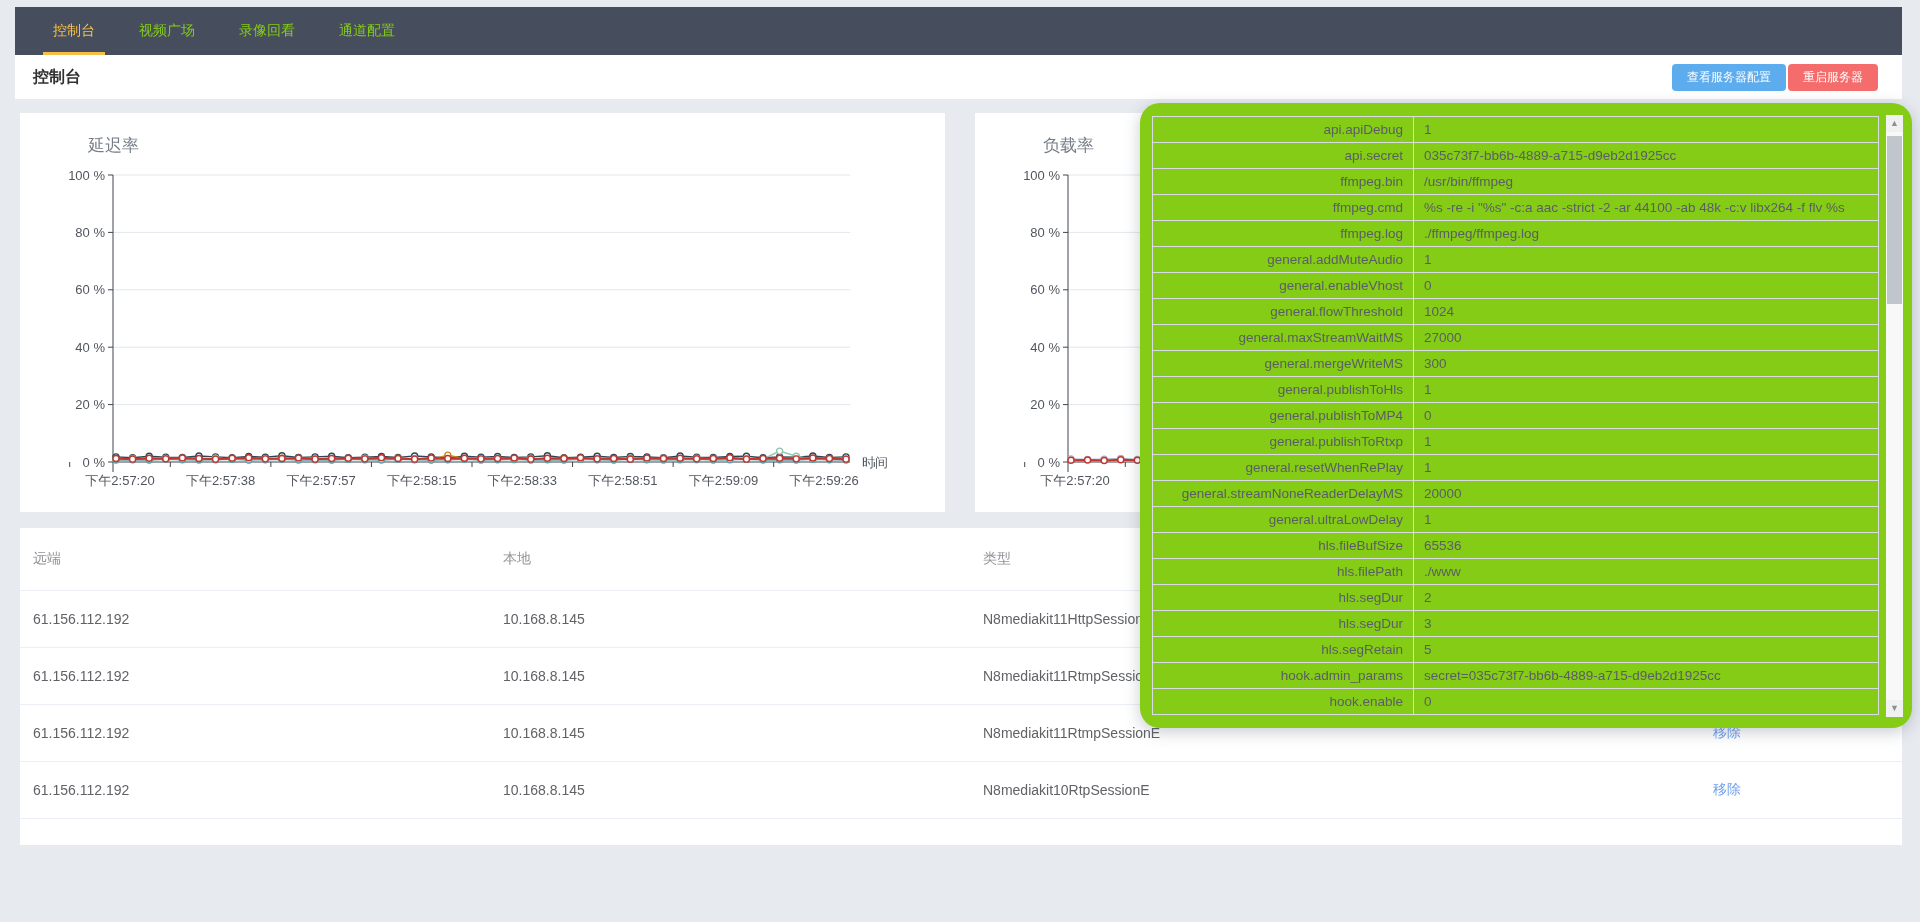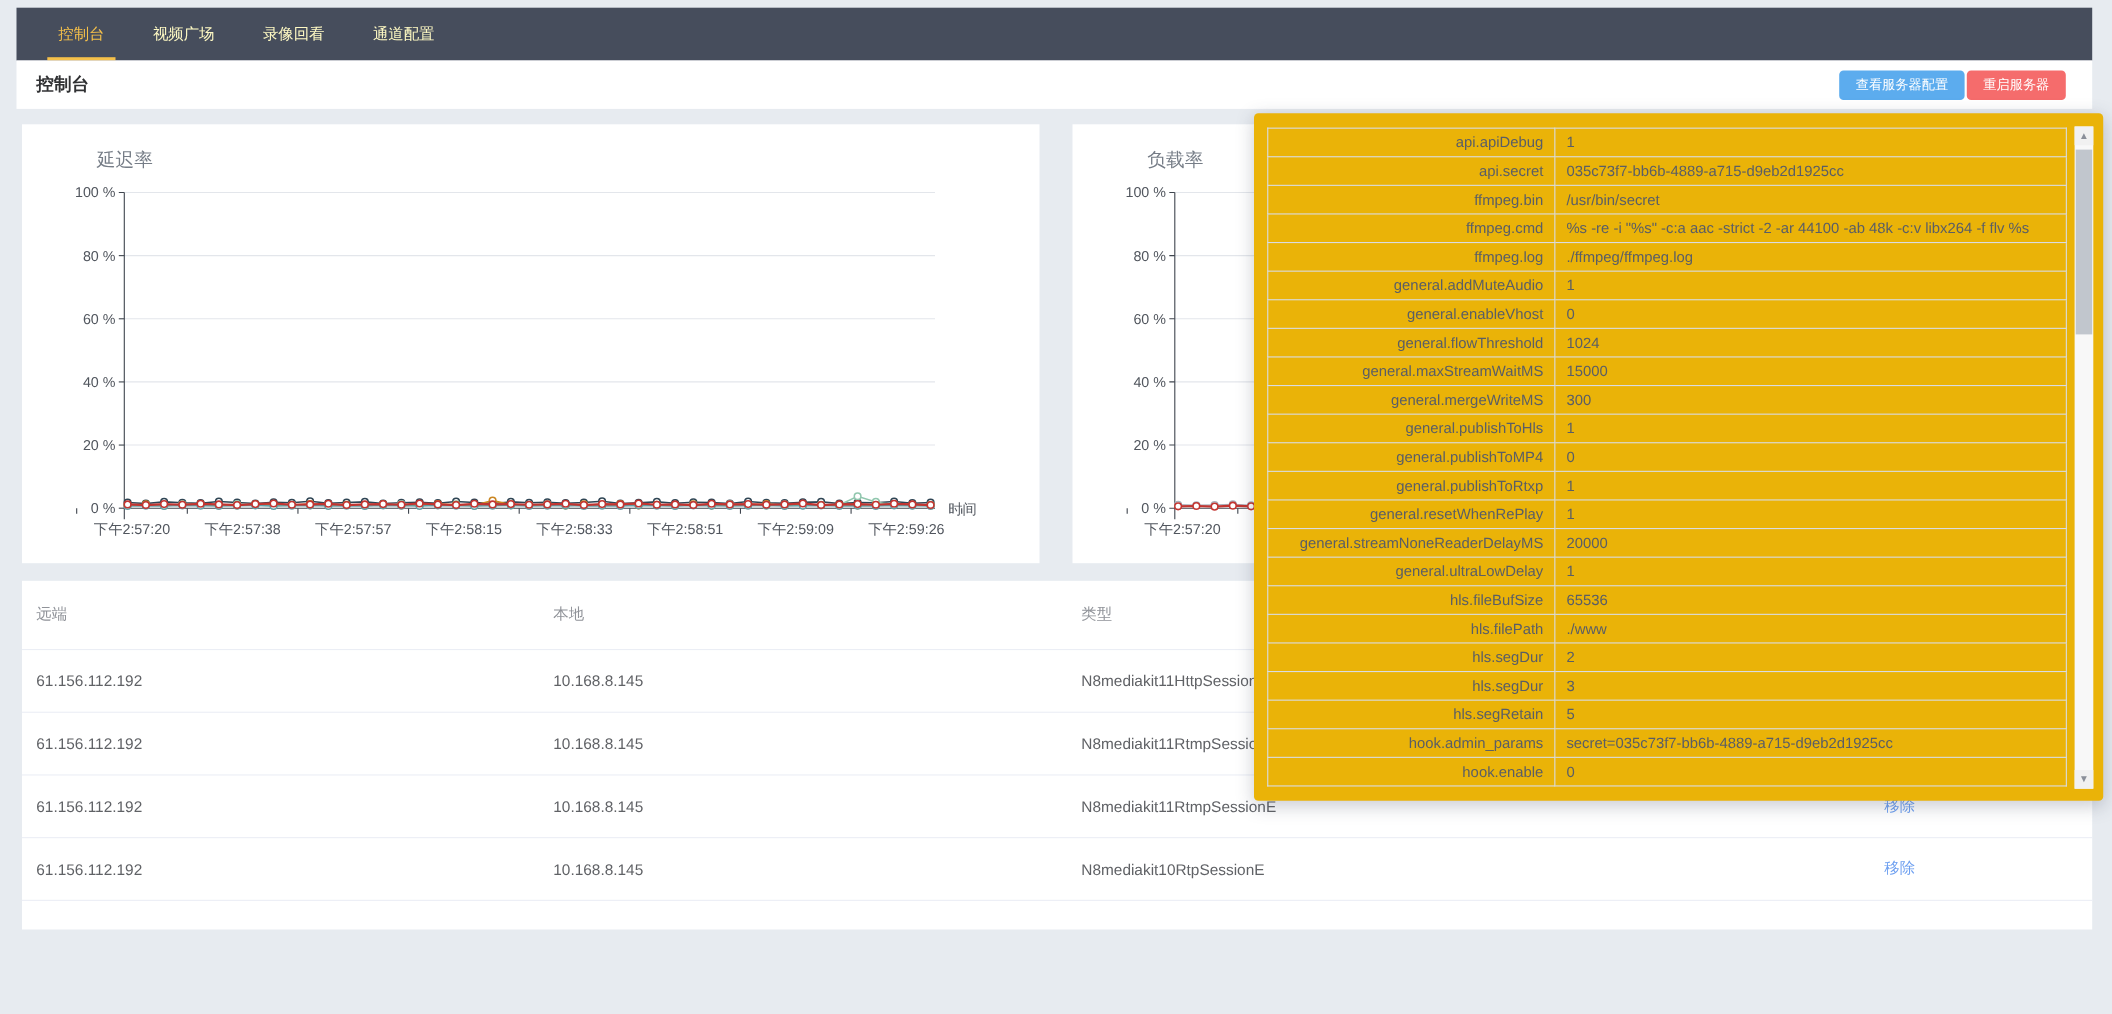--- a/index.html
+++ b/index.html
@@ -1,20 +1,20 @@
 <!DOCTYPE html>
 <html><head>
 <meta charset="utf-8">
 <style>
   html,body{margin:0;padding:0;background:#e7ebf0;font-family:"Liberation Sans","DejaVu Sans",sans-serif;}
   .page{position:relative;width:1920px;height:922px;background:#e7ebf0;overflow:hidden;padding-left:20px;}
 
   
   .nav{position:absolute;left:15px;top:7px;width:1887px;height:48px;background:#464d5c;display:flex;align-items:stretch;padding-left:16px;box-sizing:border-box;}
-  .nav .tab{height:48px;line-height:46px;padding:0 10px;margin:0 12px;color:#fef9c3;font-size:14px;box-sizing:border-box;cursor:pointer;white-space:nowrap;}
+  .nav .tab{height:48px;line-height:46px;padding:0 10px;margin:0 12px;color:#84cc16;font-size:14px;box-sizing:border-box;cursor:pointer;white-space:nowrap;}
   .nav .tab.active{color:#f5c04a;border-bottom:3px solid #f5c04a;}
 
   
   .header-strip{position:absolute;left:15px;top:55px;width:1887px;height:44px;background:#ffffff;}
   .page-title{position:absolute;left:18px;top:12px;font-size:16px;font-weight:bold;color:#303133;}
   .hdr-btn{position:absolute;top:9px;height:27px;border:none;border-radius:4px;color:#fff;font-size:12px;padding:0 15px;font-family:Liberation Sans, sans-serif;cursor:pointer;}
   .btn-view{right:116px;background:#5cacee;}
   .btn-restart{right:24px;background:#f56c6c;}
 
   
@@ -26,21 +26,21 @@
 
   
   .card-table{left:20px;top:528px;width:1882px;height:317px;}
   table.sessions{width:100%;border-collapse:collapse;table-layout:fixed;}
   table.sessions th{height:62px;text-align:left;padding:0 0 0 13px;font-weight:normal;font-size:14px;color:#909399;border-bottom:1px solid #ebeef5;}
   table.sessions td{height:56px;padding:0 0 0 13px;font-size:14px;color:#606266;border-bottom:1px solid #ebeef5;white-space:nowrap;overflow:hidden;}
   table.sessions .col-action{padding-right:14px;}
   .remove-link{color:#6d9ff0;cursor:pointer;font-size:14px;}
 
   
-  .dialog{position:absolute;left:1140px;top:103px;width:772px;height:625px;background:#eab308;border-radius:4px;box-shadow:0 4px 16px rgba(60,70,90,.28);box-sizing:border-box;padding:13px 12px;}
+  .dialog{position:absolute;left:1140px;top:103px;width:772px;height:625px;background:#84cc16;border-radius:20px;box-shadow:0 4px 16px rgba(60,70,90,.28);box-sizing:border-box;padding:13px 12px;}
   table.cfg{border-collapse:collapse;width:727px;table-layout:fixed;}
   table.cfg td{border:1px solid #d9dce2;height:25px;font-size:13.5px;color:#5a5e66;padding:0 10px;white-space:nowrap;overflow:hidden;}
   table.cfg td.k{width:240px;text-align:right;}
   .sb{position:absolute;right:9px;top:12px;bottom:11px;width:17px;background:#f8f8f8;}
   .sb-btn{position:absolute;left:0;width:17px;height:17px;background:#f1f1f1;color:#8a8f99;font-size:9px;line-height:17px;text-align:center;cursor:pointer;}
   .sb-up{top:0;} .sb-down{bottom:0;}
   .sb-thumb{position:absolute;left:1px;width:15px;top:21px;height:168px;background:#c1c6cd;cursor:pointer;}
 </style>
 </head>
 <body>
@@ -519,21 +519,21 @@
           <tr>
             <td class="k">api.apiDebug</td>
             <td>1</td>
           </tr>
           <tr>
             <td class="k">api.secret</td>
             <td>035c73f7-bb6b-4889-a715-d9eb2d1925cc</td>
           </tr>
           <tr>
             <td class="k">ffmpeg.bin</td>
-            <td>/usr/bin/secret</td>
+            <td>/usr/bin/ffmpeg</td>
           </tr>
           <tr>
             <td class="k">ffmpeg.cmd</td>
             <td>%s -re -i "%s" -c:a aac -strict -2 -ar 44100 -ab 48k -c:v libx264 -f flv %s</td>
           </tr>
           <tr>
             <td class="k">ffmpeg.log</td>
             <td>./ffmpeg/ffmpeg.log</td>
           </tr>
           <tr>
@@ -543,21 +543,21 @@
           <tr>
             <td class="k">general.enableVhost</td>
             <td>0</td>
           </tr>
           <tr>
             <td class="k">general.flowThreshold</td>
             <td>1024</td>
           </tr>
           <tr>
             <td class="k">general.maxStreamWaitMS</td>
-            <td>15000</td>
+            <td>27000</td>
           </tr>
           <tr>
             <td class="k">general.mergeWriteMS</td>
             <td>300</td>
           </tr>
           <tr>
             <td class="k">general.publishToHls</td>
             <td>1</td>
           </tr>
           <tr>

